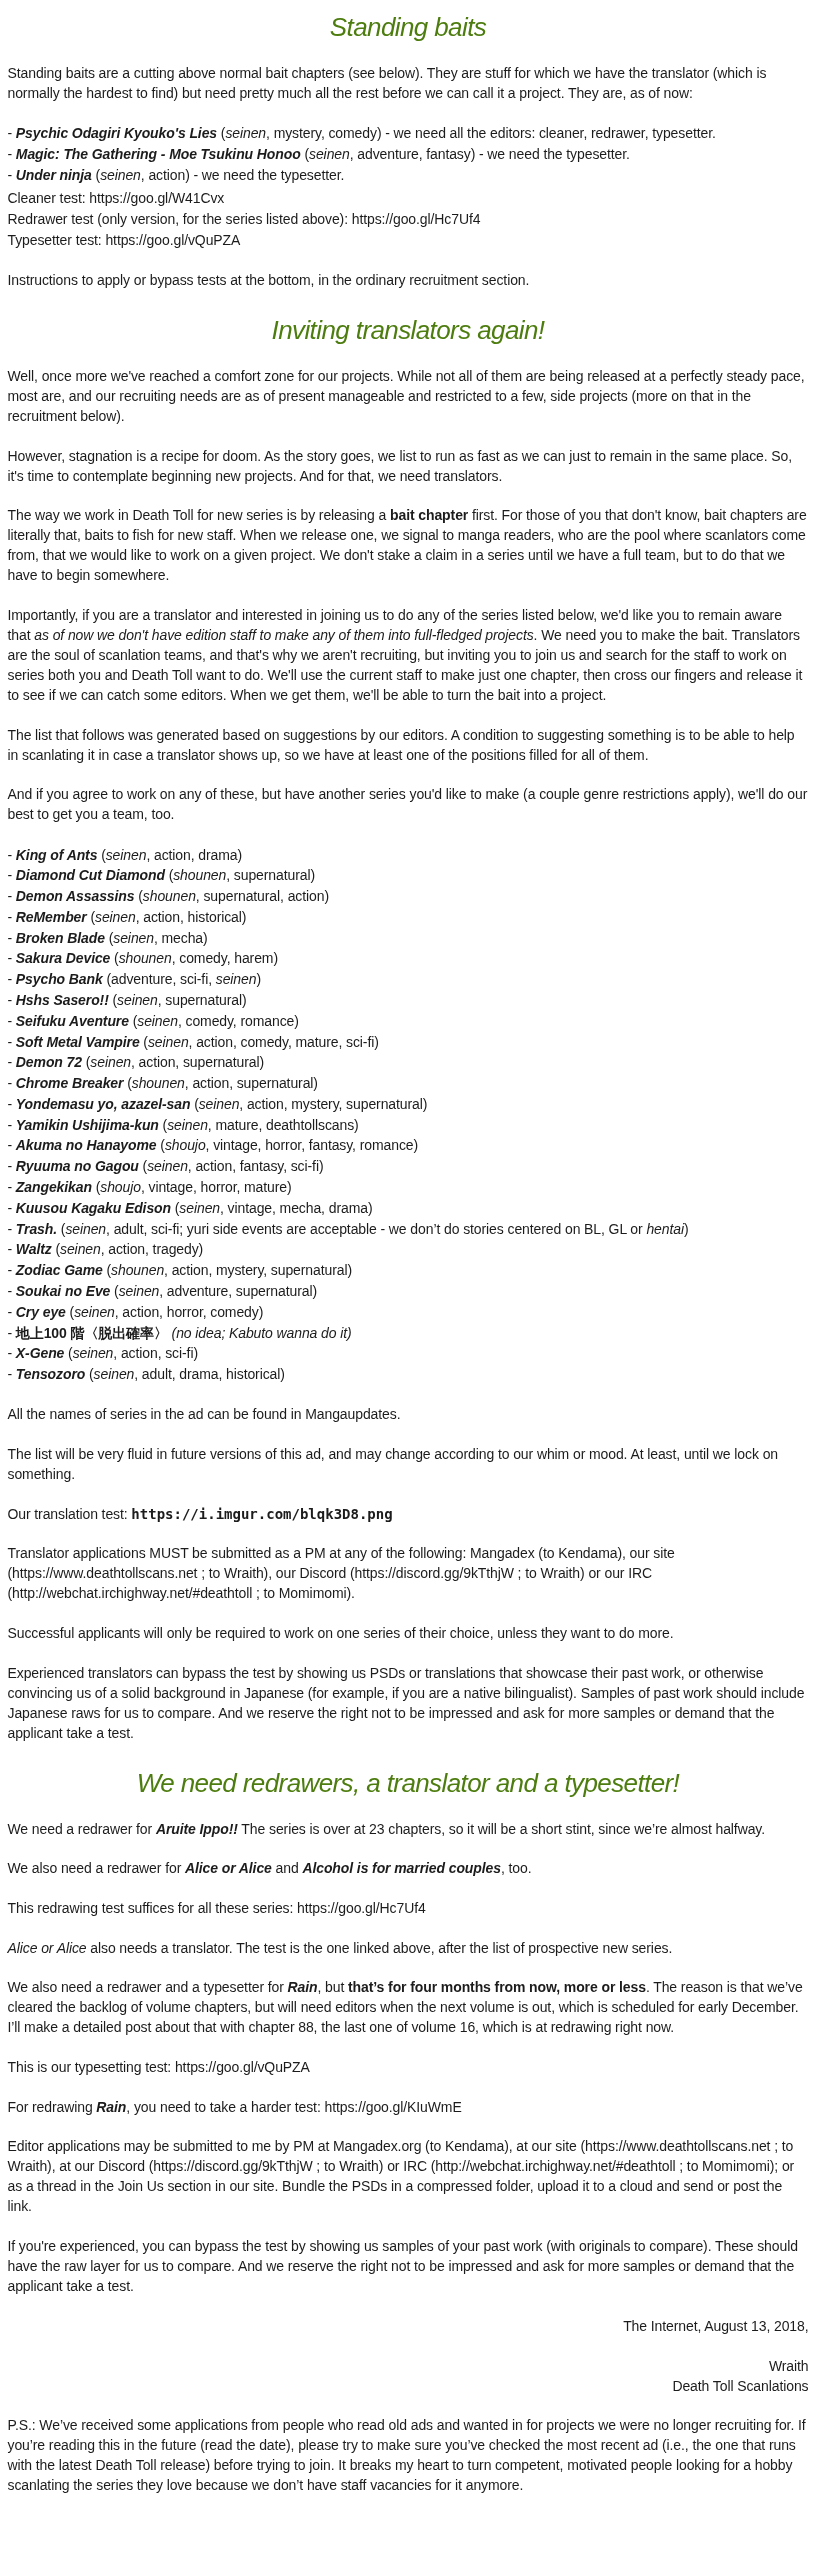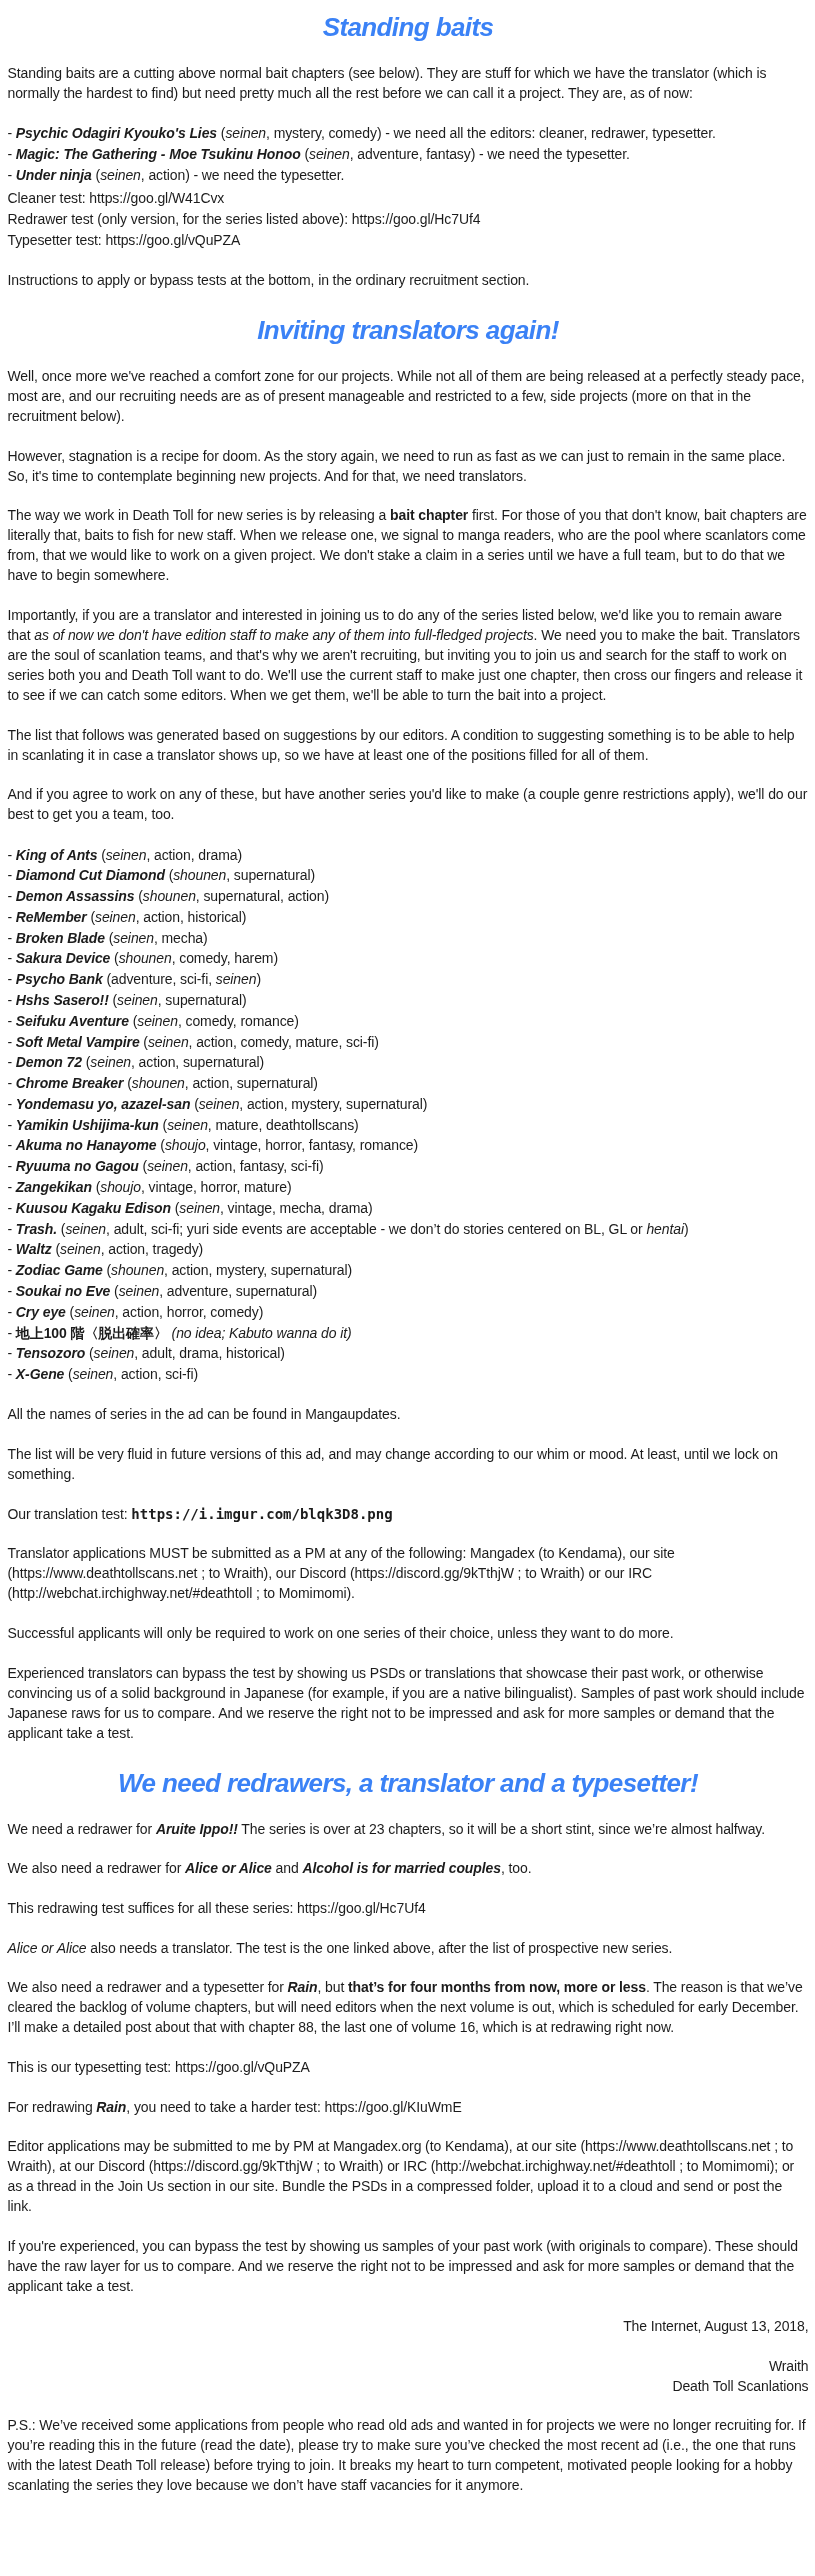--- a/index.html
+++ b/index.html
@@ -13,25 +13,25 @@
     color: var(--page-text, #1c1c1c);
     font-family: "Liberation Sans", "DejaVu Sans", sans-serif;
     font-size: 14px;
     line-height: 20px;
     letter-spacing: -0.1px;
   }
   h1.section-title {
     font-size: 26px;
     line-height: 32px;
     font-style: italic;
-    font-weight: 700;
+    font-weight: 400;
     text-align: center;
     letter-spacing: -0.6px;
     margin: 24.4px 0 16px 0;
-    color: #3b82f6;
+    color: #4d7c0f;
   }
   h1.section-title.first { margin-top: 3.7px; }
   p.para { margin: 19.7px 0; }
   .list, .block { margin: 3px 0; }
   .li { margin: 0; padding: 0.4px 0; }
   .s-b { font-weight: 700; }
   .s-i { font-style: italic; }
   .s-m {
     font-family: "DejaVu Sans Mono", "Liberation Mono", monospace;
     font-weight: 700;
@@ -64,21 +64,21 @@
   <div class="li">Cleaner test: https://goo.gl/W41Cvx</div>
       <div class="li">Redrawer test (only version, for the series listed above): https://goo.gl/Hc7Uf4</div>
       <div class="li">Typesetter test: https://goo.gl/vQuPZA</div>
     </div>
 
   <p class="para"><span>Instructions to apply or bypass tests at the bottom, in the ordinary recruitment section.</span></p>
 
   <h1 class="section-title">Inviting translators again!</h1>
 
   <p class="para"><span>Well, once more we've reached a comfort zone for our projects. While not all of them are being released at a perfectly steady pace, most are, and our recruiting needs are as of present manageable and restricted to a few, side projects (more on that in the recruitment below).</span></p>
-  <p class="para"><span>However, stagnation is a recipe for doom. As the story again, we need to run as fast as we can just to remain in the same place. So, it's time to contemplate beginning new projects. And for that, we need translators.</span></p>
+  <p class="para"><span>However, stagnation is a recipe for doom. As the story goes, we list to run as fast as we can just to remain in the same place. So, it's time to contemplate beginning new projects. And for that, we need translators.</span></p>
   <p class="para"><span>The way we work in Death Toll for new series is by releasing a </span><span class="s-b">bait chapter</span><span> first. For those of you that don't know, bait chapters are literally that, baits to fish for new staff. When we release one, we signal to manga readers, who are the pool where scanlators come from, that we would like to work on a given project. We don't stake a claim in a series until we have a full team, but to do that we have to begin somewhere.</span></p>
   <p class="para"><span>Importantly, if you are a translator and interested in joining us to do any of the series listed below, we'd like you to remain aware that </span><span class="s-i">as of now we don't have edition staff to make any of them into full-fledged projects</span><span>. We need you to make the bait. Translators are the soul of scanlation teams, and that's why we aren't recruiting, but inviting you to join us and search for the staff to work on series both you and Death Toll want to do. We'll use the current staff to make just one chapter, then cross our fingers and release it to see if we can catch some editors. When we get them, we'll be able to turn the bait into a project.</span></p>
   <p class="para"><span>The list that follows was generated based on suggestions by our editors. A condition to suggesting something is to be able to help in scanlating it in case a translator shows up, so we have at least one of the positions filled for all of them.</span></p>
   <p class="para"><span>And if you agree to work on any of these, but have another series you'd like to make (a couple genre restrictions apply), we'll do our best to get you a team, too.</span></p>
 
   <div class="list">
 
   <div class="li"><span>- </span><span class="s-b s-i">King of Ants</span><span> (</span><span class="s-i">seinen</span><span>, action, drama)</span></div>
       <div class="li"><span>- </span><span class="s-b s-i">Diamond Cut Diamond</span><span> (</span><span class="s-i">shounen</span><span>, supernatural)</span></div>
       <div class="li"><span>- </span><span class="s-b s-i">Demon Assassins</span><span> (</span><span class="s-i">shounen</span><span>, supernatural, action)</span></div>
@@ -96,22 +96,22 @@
       <div class="li"><span>- </span><span class="s-b s-i">Akuma no Hanayome</span><span> (</span><span class="s-i">shoujo</span><span>, vintage, horror, fantasy, romance)</span></div>
       <div class="li"><span>- </span><span class="s-b s-i">Ryuuma no Gagou</span><span> (</span><span class="s-i">seinen</span><span>, action, fantasy, sci-fi)</span></div>
       <div class="li"><span>- </span><span class="s-b s-i">Zangekikan</span><span> (</span><span class="s-i">shoujo</span><span>, vintage, horror, mature)</span></div>
       <div class="li"><span>- </span><span class="s-b s-i">Kuusou Kagaku Edison</span><span> (</span><span class="s-i">seinen</span><span>, vintage, mecha, drama)</span></div>
       <div class="li"><span>- </span><span class="s-b s-i">Trash.</span><span> (</span><span class="s-i">seinen</span><span>, adult, sci-fi; yuri side events are acceptable - we don’t do stories centered on BL, GL or </span><span class="s-i">hentai</span><span>)</span></div>
       <div class="li"><span>- </span><span class="s-b s-i">Waltz</span><span> (</span><span class="s-i">seinen</span><span>, action, tragedy)</span></div>
       <div class="li"><span>- </span><span class="s-b s-i">Zodiac Game</span><span> (</span><span class="s-i">shounen</span><span>, action, mystery, supernatural)</span></div>
       <div class="li"><span>- </span><span class="s-b s-i">Soukai no Eve</span><span> (</span><span class="s-i">seinen</span><span>, adventure, supernatural)</span></div>
       <div class="li"><span>- </span><span class="s-b s-i">Cry eye</span><span> (</span><span class="s-i">seinen</span><span>, action, horror, comedy)</span></div>
       <div class="li"><span>- </span><span class="s-b">地上100 階〈脱出確率〉</span><span> </span><span class="s-i">(no idea; Kabuto wanna do it)</span></div>
+      <div class="li"><span>- </span><span class="s-b s-i">X-Gene</span><span> (</span><span class="s-i">seinen</span><span>, action, sci-fi)</span></div>
       <div class="li"><span>- </span><span class="s-b s-i">Tensozoro</span><span> (</span><span class="s-i">seinen</span><span>, adult, drama, historical)</span></div>
-      <div class="li"><span>- </span><span class="s-b s-i">X-Gene</span><span> (</span><span class="s-i">seinen</span><span>, action, sci-fi)</span></div>
     </div>
 
   <p class="para"><span>All the names of series in the ad can be found in Mangaupdates.</span></p>
   <p class="para"><span>The list will be very fluid in future versions of this ad, and may change according to our whim or mood. At least, until we lock on something.</span></p>
   <p class="para"><span>Our translation test: </span><span class="s-m">https://i.imgur.com/blqk3D8.png</span></p>
   <p class="para"><span>Translator applications MUST be submitted as a PM at any of the following: Mangadex (to Kendama), our site (https://www.deathtollscans.net ; to Wraith), our Discord (https://discord.gg/9kTthjW ; to Wraith) or our IRC (http://webchat.irchighway.net/#deathtoll ; to Momimomi).</span></p>
   <p class="para"><span>Successful applicants will only be required to work on one series of their choice, unless they want to do more.</span></p>
   <p class="para"><span>Experienced translators can bypass the test by showing us PSDs or translations that showcase their past work, or otherwise convincing us of a solid background in Japanese (for example, if you are a native bilingualist). Samples of past work should include Japanese raws for us to compare. And we reserve the right not to be impressed and ask for more samples or demand that the applicant take a test.</span></p>
 
   <h1 class="section-title">We need redrawers, a translator and a typesetter!</h1>

